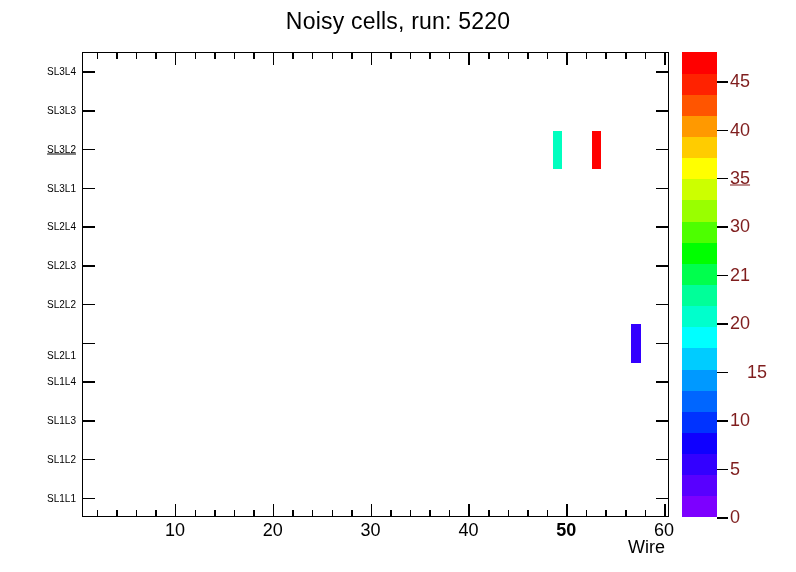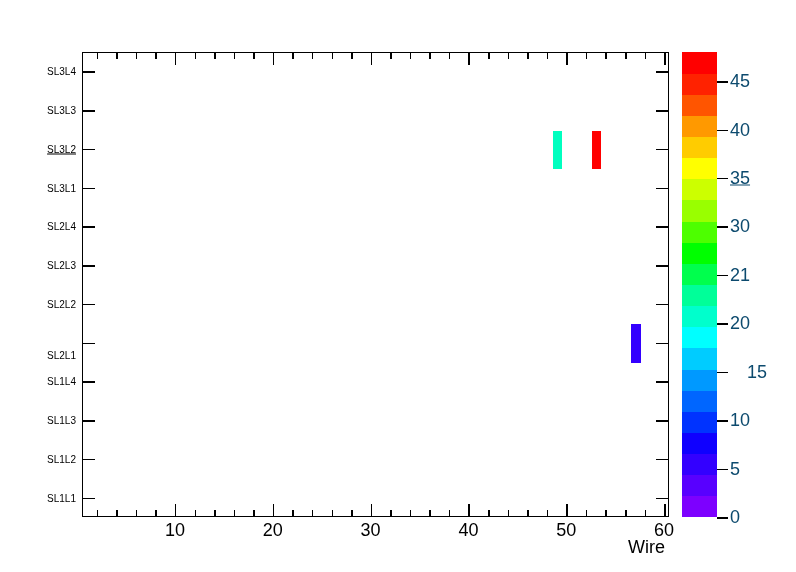--- a/index.html
+++ b/index.html
@@ -111,30 +111,31 @@
     position: absolute;
     left: 35px;
     width: 11px;
     height: 1.5px;
     background: #000000;
   }
   .plabel {
     position: absolute;
     left: 48px;
     font-size: 18px;
-    color: #0c4a6e;
+    color: #7f1d1d;
     white-space: nowrap;
     transform: translateY(-50%);
   }
 </style>
 </head>
 <body>
 
 <div id="canvas">
 
+  <div id="title">Noisy cells, run: 5220</div>
 
   <div id="frame">
     <div id="cells-layer">
         <div class="cell" style="left: 469.6px; top: 77.5px; width: 9.8px; height: 38.8px; background: rgb(0, 255, 191);"></div>
         <div class="cell" style="left: 508.7px; top: 77.5px; width: 9.8px; height: 38.8px; background: rgb(255, 0, 0);"></div>
         <div class="cell" style="left: 547.9px; top: 271.3px; width: 9.8px; height: 38.8px; background: rgb(51, 0, 255);"></div>
       </div>
   </div>
 
   <div id="ticks-layer">
@@ -237,21 +238,21 @@
       <div class="ylabel" style="top: 148.9px; text-decoration: underline;">SL3L2</div>
       <div class="ylabel" style="top: 110.1px;">SL3L3</div>
       <div class="ylabel" style="top: 71.4px;">SL3L4</div>
     </div>
 
   <div id="xlabels">
       <div class="xlabel" style="left: 174.9px; top: 0px;">10</div>
       <div class="xlabel" style="left: 272.8px; top: 0px;">20</div>
       <div class="xlabel" style="left: 370.6px; top: 0px;">30</div>
       <div class="xlabel" style="left: 468.4px; top: 0px;">40</div>
-      <div class="xlabel" style="left: 566.3px; top: 0px;">50</div>
+      <div class="xlabel" style="left: 566.3px; top: 0px; font-weight: bold;">50</div>
       <div class="xlabel" style="left: 664.1px; top: 0px;">60</div>
     </div>
   <div id="xaxis-title">Wire</div>
 
   <div id="palette">
       <div class="band" style="top: 443.86px; height: 21.64px; background: rgb(125, 0, 255);"></div>
       <div class="band" style="top: 422.73px; height: 21.64px; background: rgb(88, 0, 255);"></div>
       <div class="band" style="top: 401.59px; height: 21.64px; background: rgb(51, 0, 255);"></div>
       <div class="band" style="top: 380.45px; height: 21.64px; background: rgb(15, 0, 255);"></div>
       <div class="band" style="top: 359.32px; height: 21.64px; background: rgb(0, 51, 255);"></div>

